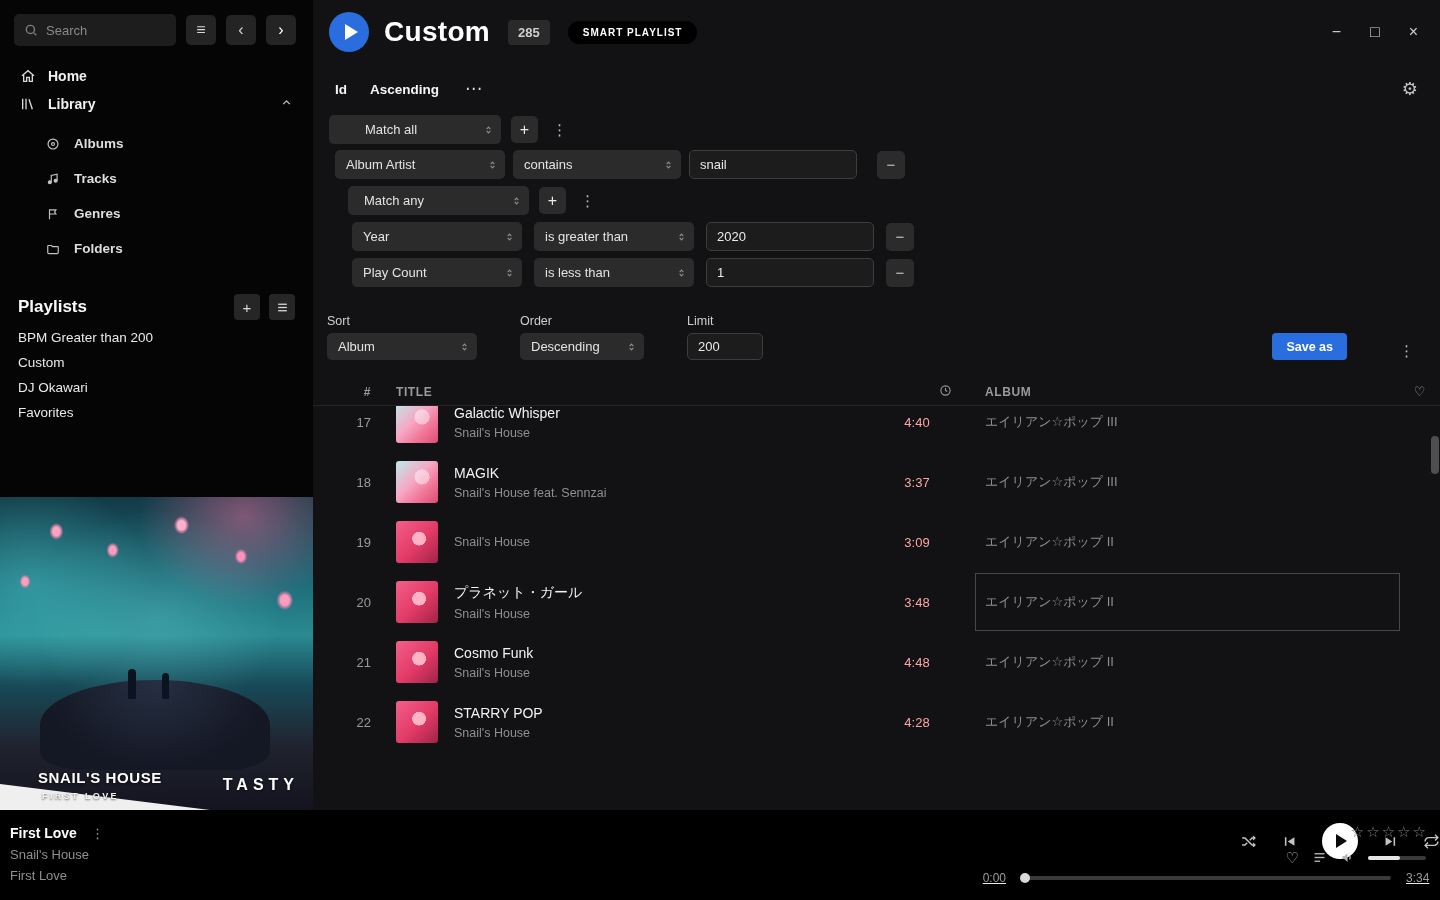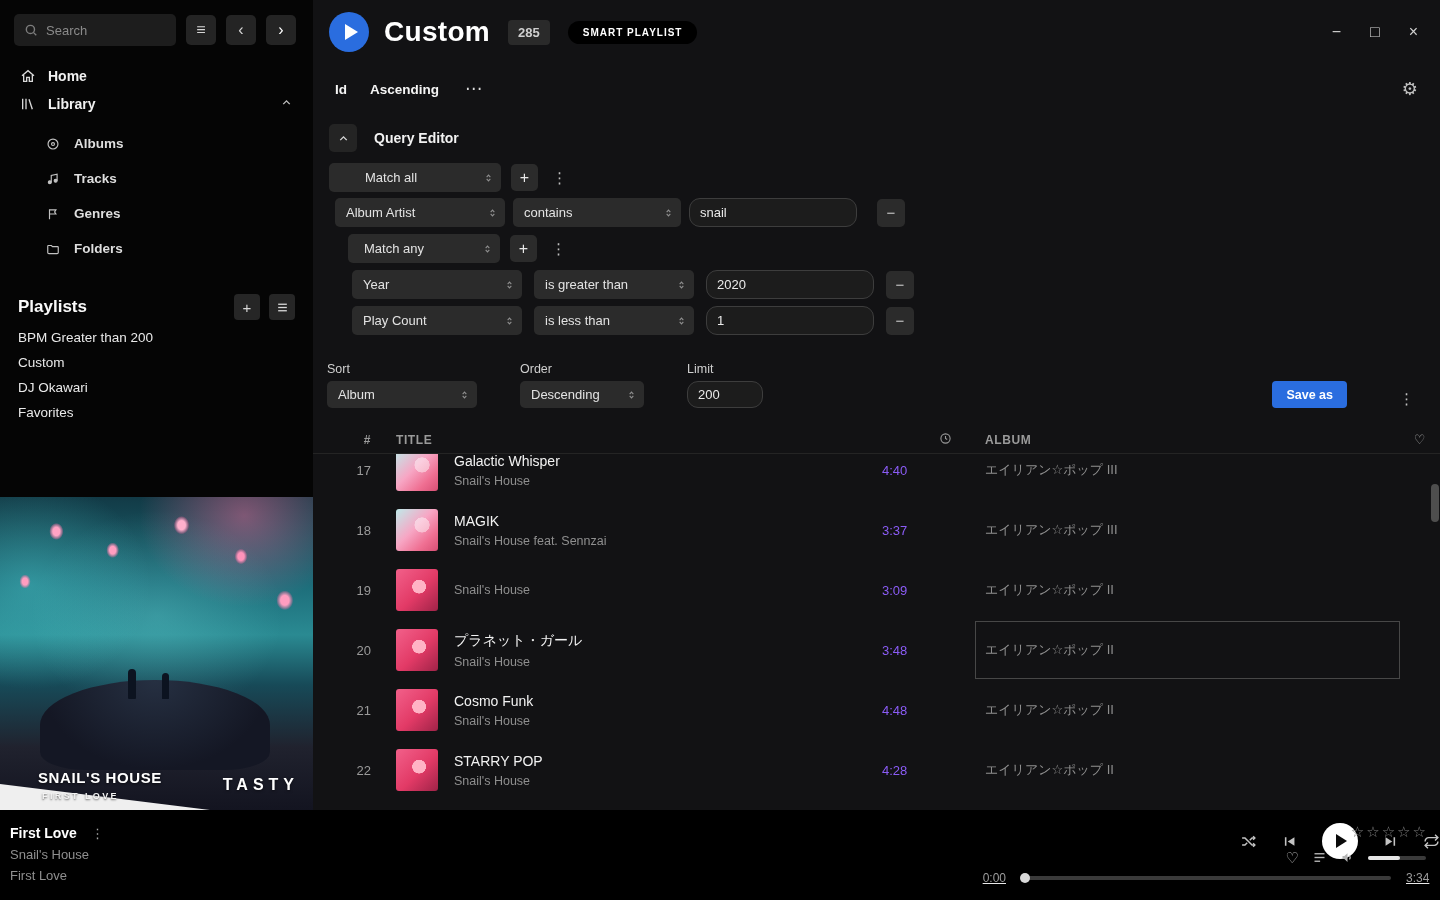--- a/index.html
+++ b/index.html
@@ -80,22 +80,22 @@
   .qe-title { font-size:14px; font-weight:600; color:#f2f2f2; }
 
   .qe-row { display:flex; align-items:center; gap:10px; height:29px; }
   .row-root  { margin:11px 0 0 16px; }
   .row-rule  { margin:6px 0 0 22px; gap:8px; }
   .row-any   { margin:7px 0 0 35px; }
   .row-nest  { margin:7px 0 0 39px; gap:12px; }
 
   .select { display:flex; align-items:center; justify-content:space-between; background:#2b2b2b; border-radius:5px; height:29px; padding:0 7px 0 11px; font-size:13px; color:#e3e3e3; cursor:pointer; }
   .select .ud { width:11px; height:16px; color:#8f8f8f; flex:0 0 auto; margin-left:6px; }
-  .w172{width:172px;padding-left:36px;} .w170{width:170px;} .w168{width:168px;} .w160{width:160px;} .w152{width:152px;padding-left:16px;} .w150{width:150px;} .w124{width:124px;} 
-  .text-input { background:#1c1c1c; border:1px solid #3d3d3d; border-radius:11px; height:29px; padding:0 10px; font-size:13px; color:#eaeaea; width:168px; outline:none; font-family:inherit; }
+  .w172{width:172px;padding-left:36px;} .w170{width:170px;} .w168{width:168px;} .w160{width:160px;} .w152{width:181px;padding-left:16px;} .w150{width:150px;} .w124{width:124px;} 
+  .text-input { background:#1c1c1c; border:1px solid #3d3d3d; border-radius:5px; height:29px; padding:0 10px; font-size:13px; color:#eaeaea; width:168px; outline:none; font-family:inherit; }
   .sq-btn { width:27px; height:27px; background:#2b2b2b; border:none; border-radius:5px; color:#e8e8e8; font-size:16px; display:flex; align-items:center; justify-content:center; cursor:pointer; }
   .kebab { background:none; border:none; color:#bdbdbd; font-size:15px; cursor:pointer; padding:0 4px; }
   .minus-btn { width:28px; height:28px; background:#2b2b2b; border:none; border-radius:5px; color:#c9c9c9; font-size:15px; display:flex; align-items:center; justify-content:center; cursor:pointer; }
   .row-rule .minus-btn { margin-left:0; }
 
   .sort-block { display:flex; align-items:flex-end; margin:27px 22px 0 14px;gap:36px; }
   .sb-col { display:flex; flex-direction:column; gap:5px; margin-right:7px; }
   .sb-label { font-size:12.5px; color:#cfcfcf; }
   .sort-block .select { height:27px; }
   .limit-input { width:76px; height:27px; }
@@ -114,21 +114,21 @@
   .tbl-body { position:relative; height:353px; overflow:hidden; }
   .t-row { display:flex; align-items:center; height:60px; padding-left:16px; cursor:pointer; }
   .t-row.first { margin-top:-14px; }
   .t-idx { width:42px; text-align:right; font-size:13px; color:#9a9a9a; flex:0 0 auto; }
   .t-thumb { width:42px; height:42px; border-radius:3px; margin-left:25px; flex:0 0 auto; }
   .art-a { background:radial-gradient(circle at 62% 38%, rgba(255,255,255,.45) 0 20%, transparent 21%), linear-gradient(135deg,#bfeaea 0%,#f7a6c4 45%,#ef6f92 75%,#d84f74 100%); }
   .art-b { background:radial-gradient(circle at 55% 42%, #ffb3c5 0 20%, transparent 21%), linear-gradient(135deg,#f2608a 0%,#e23a66 55%,#a02348 100%); }
   .t-meta { margin-left:16px; flex:1; min-width:0; }
   .t-title { font-size:14px; font-weight:500; color:#f2f2f2; margin-bottom:5px; white-space:nowrap; }
   .t-artist { font-size:12.5px; color:#8f8f8f; white-space:nowrap; }
-  .t-dur { width:70px; text-align:left; font-size:13px; color:#8b5cf6; flex:0 0 auto; }
+  .t-dur { width:70px; text-align:center; font-size:13px; color:#fca5a5; flex:0 0 auto; }
   .t-album { width:415px; margin-left:33px; font-size:13px; color:#8f8f8f; flex:0 0 auto; }
   .album-cell { display:flex; align-items:center; height:58px; padding-left:9px; margin-left:-10px; border:1px solid transparent; }
   .album-cell.focused { border-color:#474747; }
   .t-heartcol { width:40px; flex:0 0 auto; }
   .scroll-thumb { position:absolute; right:1px; top:30px; width:8px; height:38px; background:#4e4e4e; border-radius:4px; }
 
   
   .player { position:absolute; left:0; bottom:0; width:1440px; height:90px; background:#000000; }
   .p-left { position:absolute; left:10px; top:15px; }
   .p-title-row { display:flex; align-items:center; gap:14px; }
@@ -283,28 +283,20 @@
       </div>
     </header>
 
     <div class="sort-row">
       <span class="sort-field">Id</span>
       <span class="sort-dir">Ascending</span>
       <span class="more-dots">⋯</span>
       <span class="gear">⚙</span>
     </div>
 
-    <div class="qe-title-row">
-      <button class="qe-collapse">
-        <svg viewBox="0 0 24 24" fill="none" stroke="currentColor" stroke-width="2.6">
-            <polyline points="6,15 12,9 18,15"></polyline>
-          </svg>
-      </button>
-      <span class="qe-title">Query Editor</span>
-    </div>
 
     <div class="qe-row row-root">
       <div class="select w172">
         <span>Match all</span>
         <svg class="ud" viewBox="0 0 24 24" fill="none" stroke="currentColor" stroke-width="2.4">
             <polyline points="8,10 12,5.5 16,10"></polyline>
             <polyline points="8,14 12,18.5 16,14"></polyline>
           </svg>
       </div>
       <button class="sq-btn">

